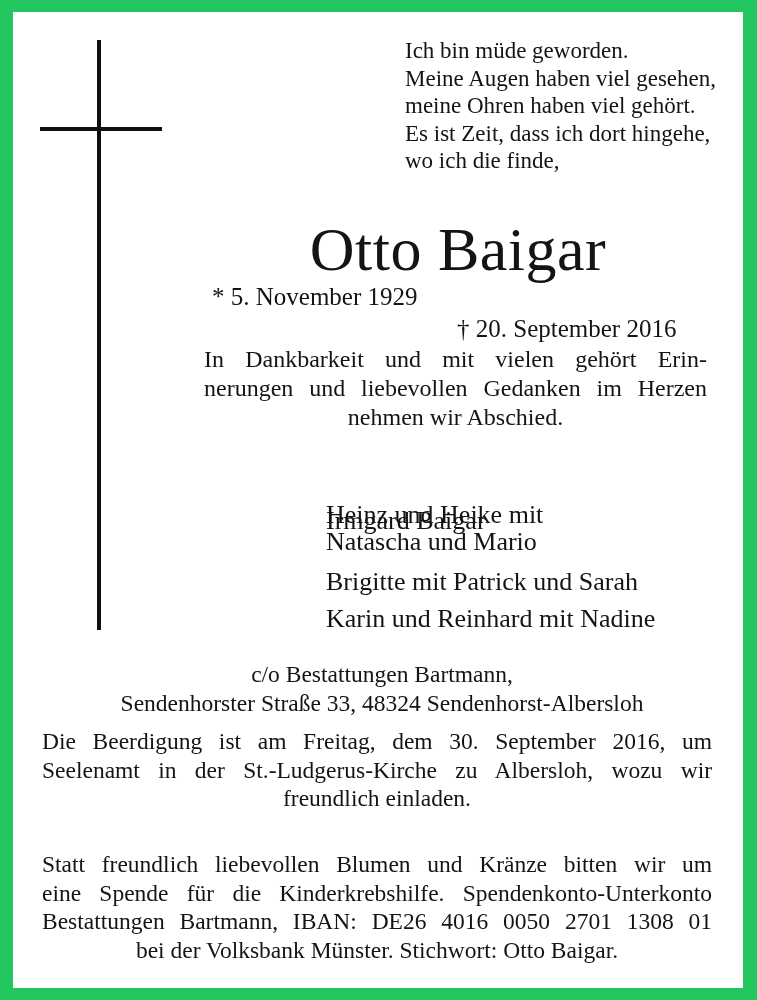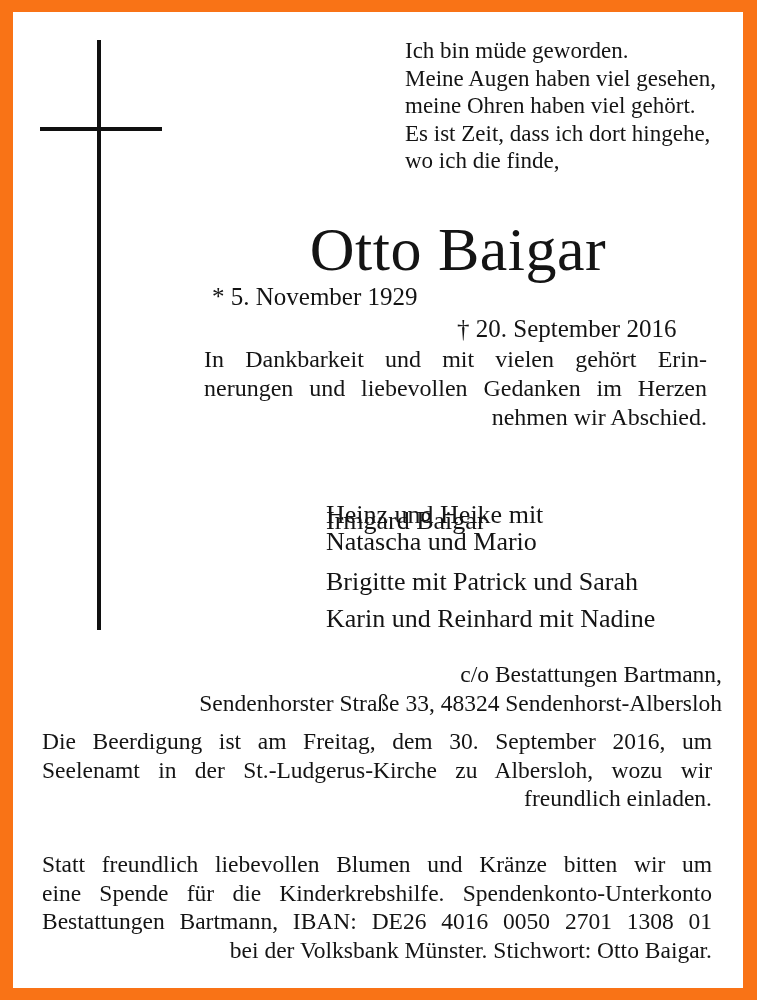--- a/index.html
+++ b/index.html
@@ -1,20 +1,20 @@
 <!DOCTYPE html>
 <html><head>
 <meta charset="utf-8">
 <style>
   html, body { margin: 0; padding: 0; background: #4a4a4a; }
   .canvas {
     position: relative;
     width: 757px;
     height: 1000px;
-    background: #f97316;
+    background: #22c55e;
     overflow: hidden;
     font-family: "Liberation Serif", serif;
     color: #141414;
   }
   .paper {
     position: absolute;
     left: 13px; top: 12px;
     width: 730px; height: 976px;
     background: #ffffff;
   }
@@ -56,21 +56,21 @@
     position: absolute;
     top: 283px;
     font-size: 25px;
     line-height: 28px;
     white-space: nowrap;
   }
   .date.birth { left: 212px; }
   .date.death { left: 457px; margin-top: 32px; }
   
   .jl { text-align: justify; text-align-last: justify; }
-  .ll { text-align: right; }
+  .ll { text-align: center; }
   .tribute {
     position: absolute;
     left: 204px; top: 345px;
     width: 503px;
     font-size: 24px;
     line-height: 28.8px;
   }
   .mourner {
     position: absolute;
     left: 326px;

